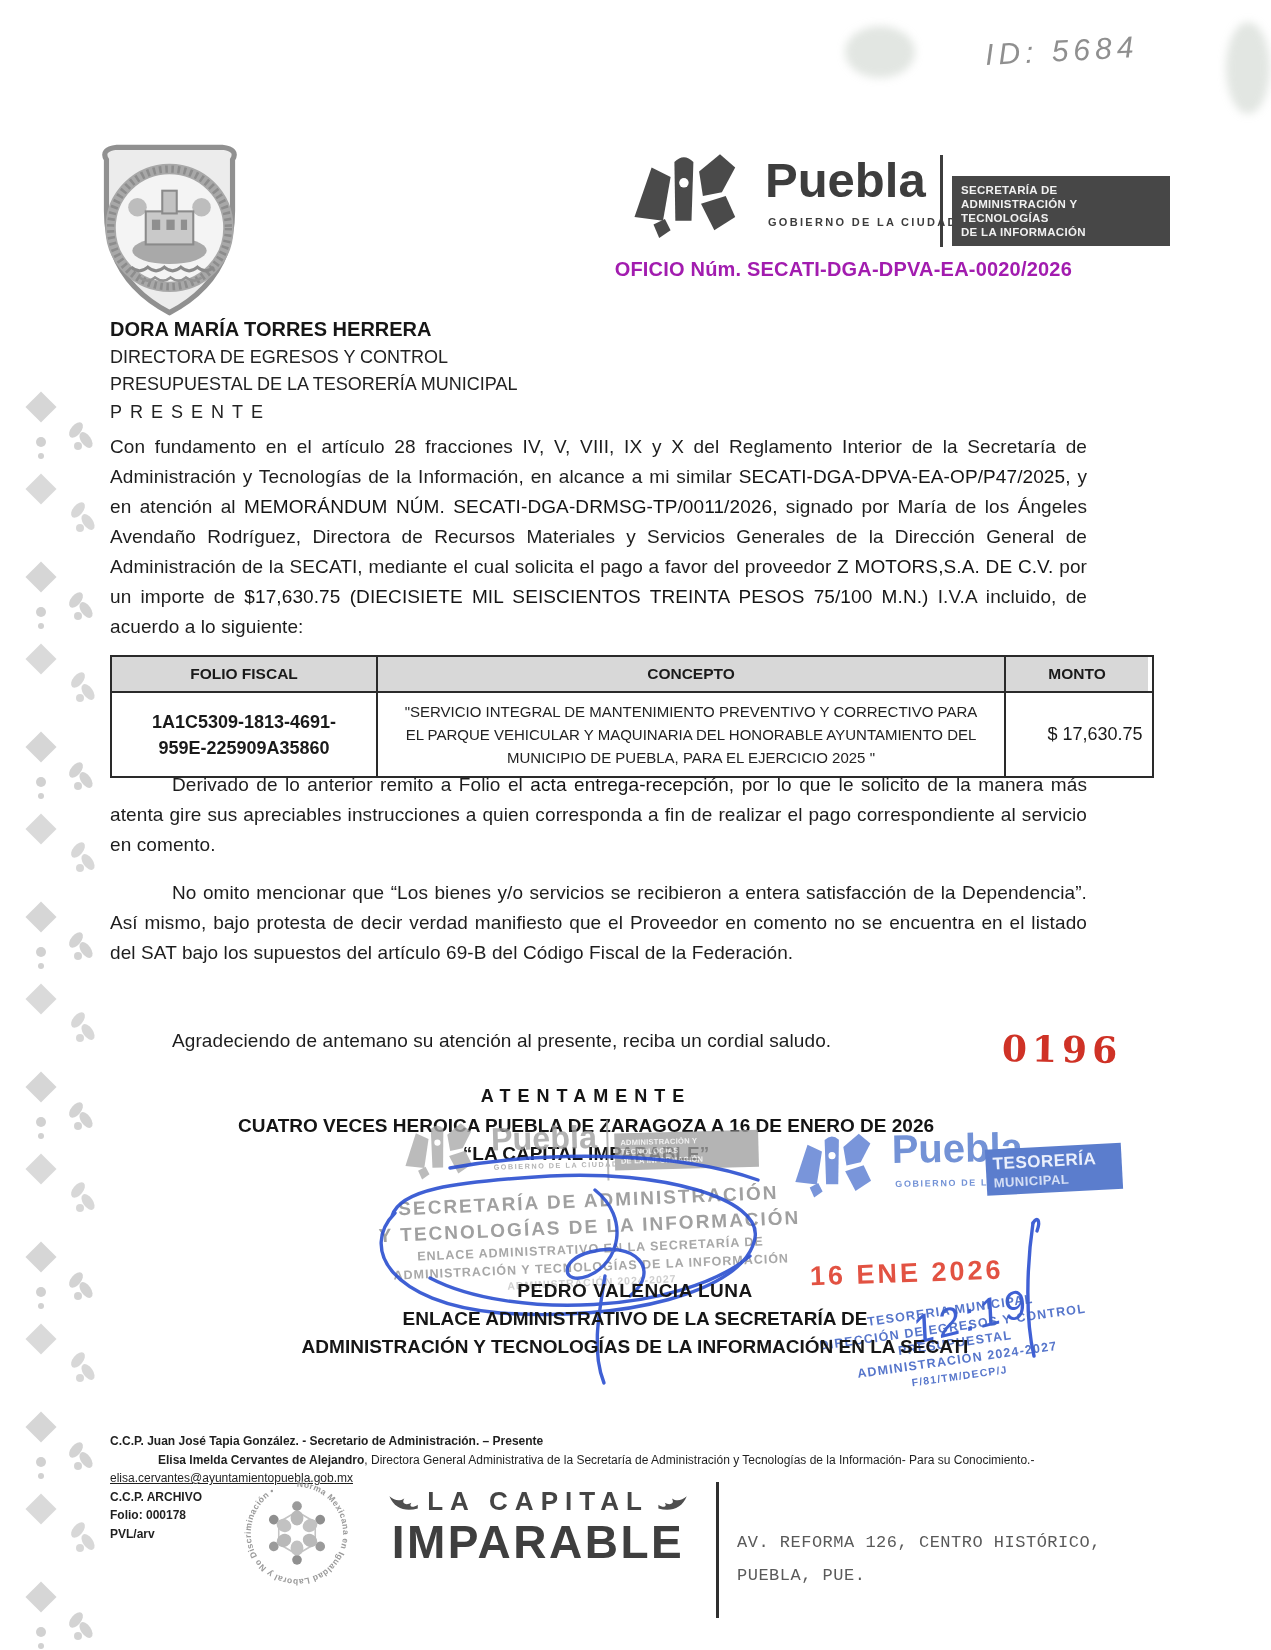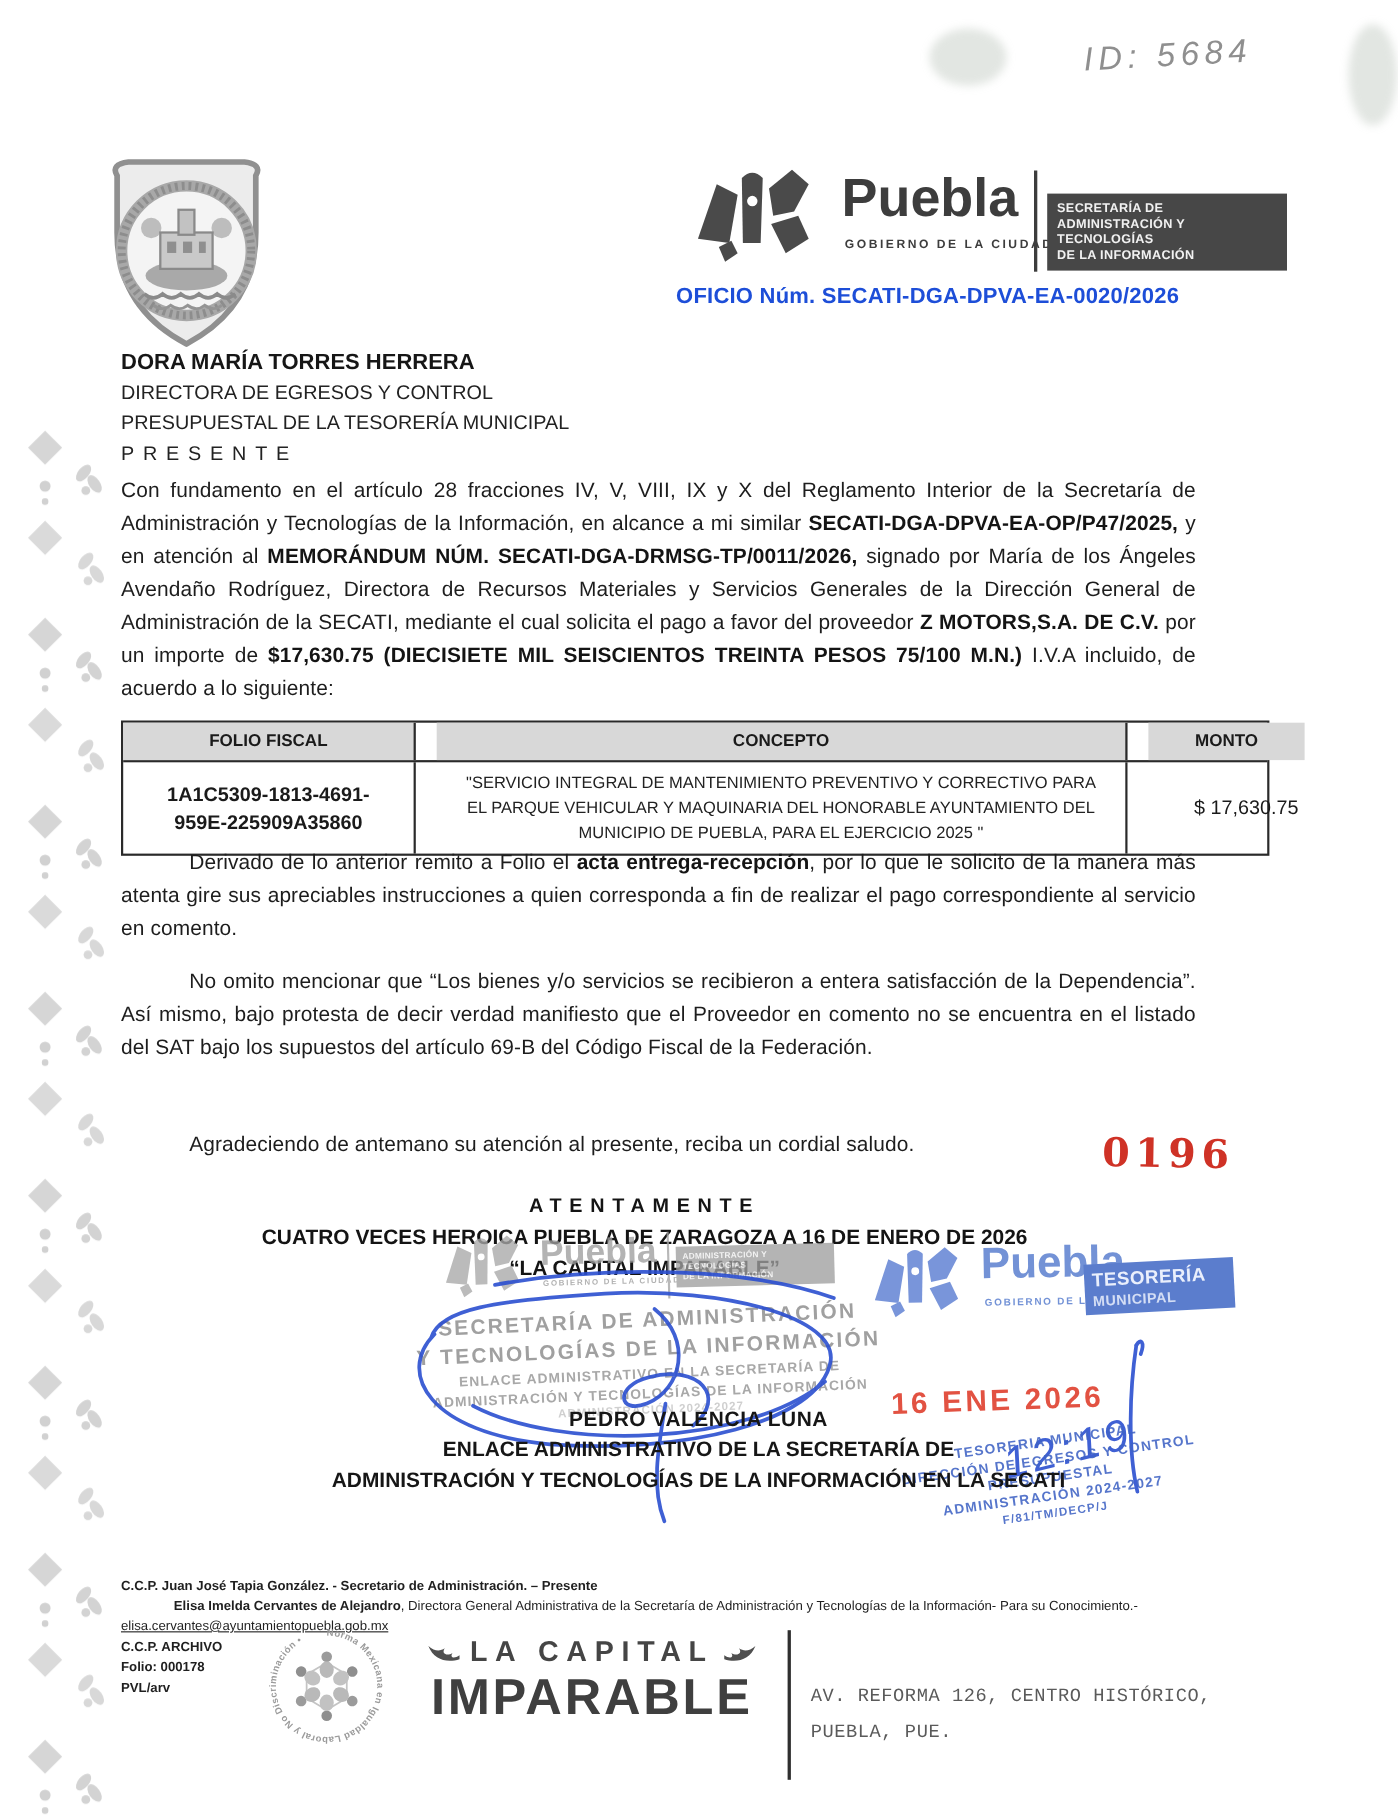--- a/index.html
+++ b/index.html
@@ -25,36 +25,36 @@
   .pl-box{position:absolute;left:327px;top:26px;width:200px;padding:7px 9px;background:#474747;
           color:#f1f1f1;font-size:11.5px;font-weight:bold;line-height:14px;letter-spacing:.3px;}
   .hdr-logo{left:625px;top:150px;}
   .stamp-secati{left:398px;top:1122px;transform:scale(.66) rotate(-1.5deg);transform-origin:top left;opacity:.78;}
   .stamp-secati .pl-word,.stamp-secati .pl-sub{color:#9e9e9e;}
   .stamp-secati .pl-bar{background:#a5a5a5;}
   .stamp-secati .pl-icon{color:#a8a8a8;}
   .stamp-secati .pl-box{background:#9f9f9f;color:#efefef;}
 
   .oficio{position:absolute;left:560px;top:258px;width:512px;text-align:right;
-          font-size:20px;font-weight:bold;color:#1d4ed8;letter-spacing:.2px;}
+          font-size:20px;font-weight:bold;color:#a21caf;letter-spacing:.2px;}
 
   
   .recipient{position:absolute;left:110px;top:316px;font-size:18px;line-height:27.5px;color:#222;}
   .recipient .nm{font-size:20px;font-weight:bold;color:#161616;}
   .recipient .sal{letter-spacing:8px;}
 
   
   .para{position:absolute;left:110px;width:977px;font-size:19px;line-height:30px;
         text-align:justify;color:#1d1d1d;letter-spacing:.1px;margin:0;}
   .indent{text-indent:62px;}
-  .bb{font-weight:bold;color:#141414;}
+  .bb{font-weight:normal;color:#141414;}
 
   
   .tbl{position:absolute;left:110px;top:655px;width:1040px;border:2px solid #2a2a2a;background:#fff;}
-  .tr{display:grid;grid-template-columns:266px 628px 142px;gap:19px;}
+  .tr{display:grid;grid-template-columns:266px 628px 142px;}
   .tr.head{border-bottom:2px solid #2a2a2a;}
   .td{border-right:2px solid #2a2a2a;display:flex;flex-direction:column;align-items:center;
       justify-content:center;text-align:center;}
   .td.last{border-right:none;}
   .head .td{background:#d8d8d8;font-weight:bold;font-size:15.5px;color:#1a1a1a;padding:8px 4px;}
   .cell-folio{font-weight:bold;font-size:18px;line-height:26px;padding:8px 4px;color:#1a1a1a;}
   .cell-concepto{font-size:15px;line-height:23px;padding:7px 16px;color:#222;}
   .cell-monto{font-size:18px;color:#1a1a1a;padding-left:36px;}
 
   

